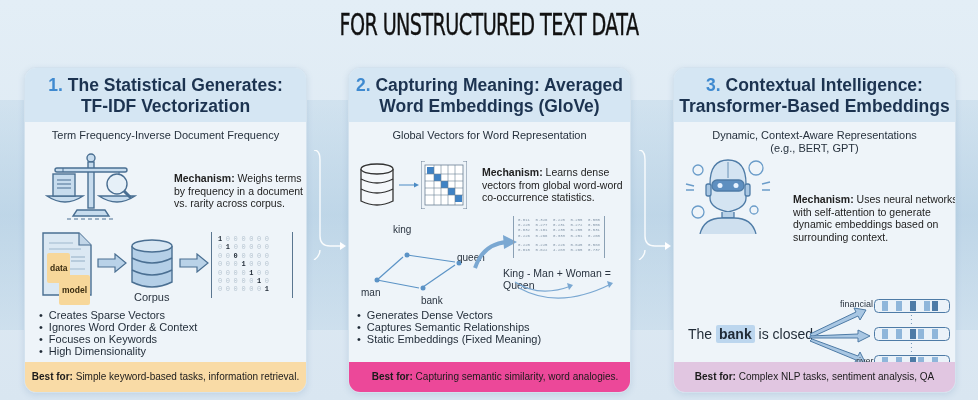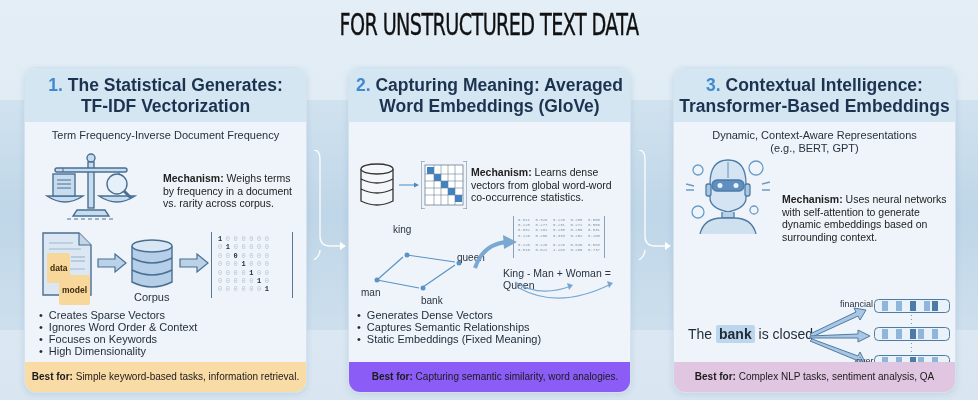--- a/index.html
+++ b/index.html
@@ -29,21 +29,21 @@
     box-shadow: 0 2px 6px rgba(90,130,170,0.18);
     overflow: hidden;
   }
   .card-head {
     background: #d5e6f3; height: 54px; padding-top: 7px;
     text-align: center; font-weight: bold; font-size: 17.5px; line-height: 21px; color: #1c3350;
   }
   .card-head .num { color: #3f8ad0; }
   .subtitle { text-align: center; font-size: 11px; color: #26313d; margin-top: 7px; line-height: 13px; }
   .mech {
-    position: absolute; font-size: 10.5px; line-height: 12.5px; color: #222;
+    position: absolute; font-size: 10.5px; line-height: 12.5px; color: #222; margin-left: 11px;
   }
   .mech b { font-weight: bold; }
   .bullets {
     position: absolute; left: 14px; list-style: none; font-size: 11px; line-height: 12px; color: #1f2a36;
   }
   .bullets li::before { content: "\2022"; margin-right: 6px; }
   .best {
     position: absolute; left: 0; bottom: 0; width: 100%; height: 30px;
     font-size: 10px; line-height: 30px; text-align: center; color: #1b1b1b;
   }
@@ -156,20 +156,21 @@
   </ul>
 
   <div class="best" style="background:#f9dba6;"><b>Best for:</b><span> Simple keyword-based tasks, information retrieval.</span></div>
 </div>
 
 <div class="card" style="left:348px;">
   <div class="card-head">
     <div><span class="num">2.</span> <span>Capturing Meaning: Averaged</span></div>
     <div>Word Embeddings (GloVe)</div>
   </div>
+  <div class="subtitle">Global Vectors for Word Representation</div>
 
   <svg style="position:absolute; left:10px; top:95px;" width="36" height="44" viewBox="0 0 36 44">
     <g fill="#f4f7fa" stroke="#333" stroke-width="1.3">
       <path d="M2 6 L2 38 Q18 46 34 38 L34 6"></path>
       <ellipse cx="18" cy="6" rx="16" ry="5"></ellipse>
       <path d="M2 16 Q18 24 34 16" fill="none"></path>
       <path d="M2 26 Q18 34 34 26" fill="none"></path>
     </g>
   </svg>
   <svg style="position:absolute; left:50px; top:114px;" width="20" height="6" viewBox="0 0 20 6">
@@ -280,21 +281,21 @@
     <path d="M10 8 Q50 30 102 4" fill="none" stroke="#7ba8d2" stroke-width="1.2"></path>
     <path d="M98 1 L104 3 L100 8 Z" fill="#7ba8d2"></path>
   </svg>
 
   <ul class="bullets" style="left:8px; top:241px;">
     <li>Generates Dense Vectors</li>
     <li>Captures Semantic Relationships</li>
     <li>Static Embeddings (Fixed Meaning)</li>
   </ul>
 
-  <div class="best" style="background:#8b5cf6;padding-left:11px;"><b>Best for:</b><span> Capturing semantic similarity, word analogies.</span></div>
+  <div class="best" style="background:#ec4899;padding-left:11px;"><b>Best for:</b><span> Capturing semantic similarity, word analogies.</span></div>
 </div>
 
 <div class="card" style="left:673px;">
   <div class="card-head">
     <div><span class="num">3.</span> <span>Contextual Intelligence:</span></div>
     <div>Transformer-Based Embeddings</div>
   </div>
   <div class="subtitle">
     <div>Dynamic, Context-Aware Representations</div>
     <div>(e.g., BERT, GPT)</div>

